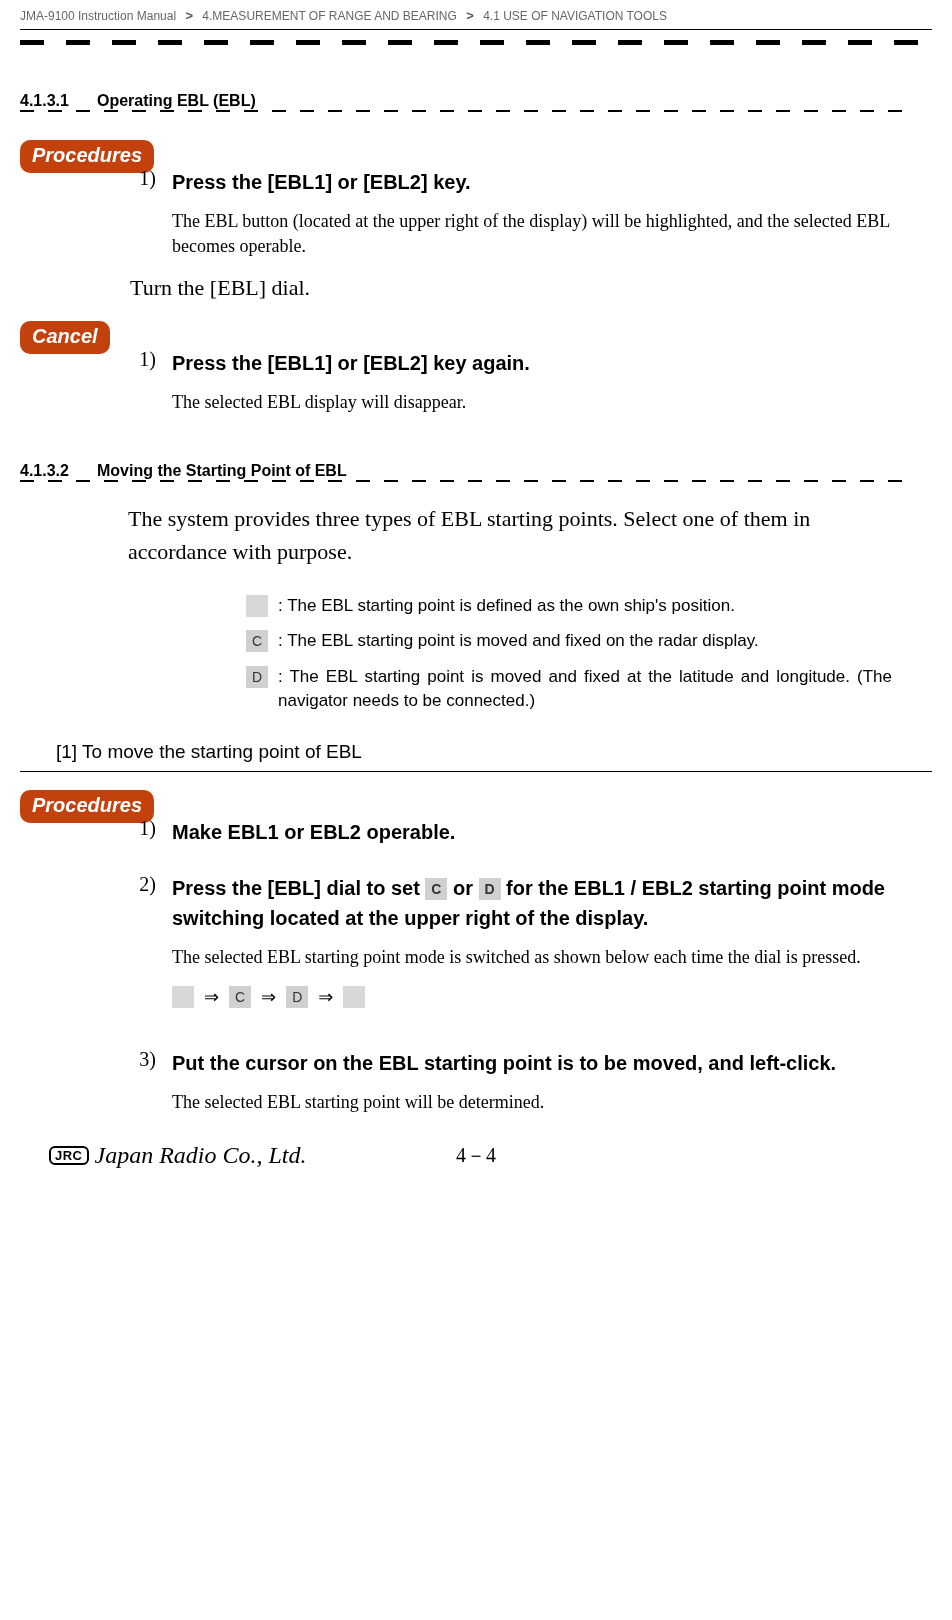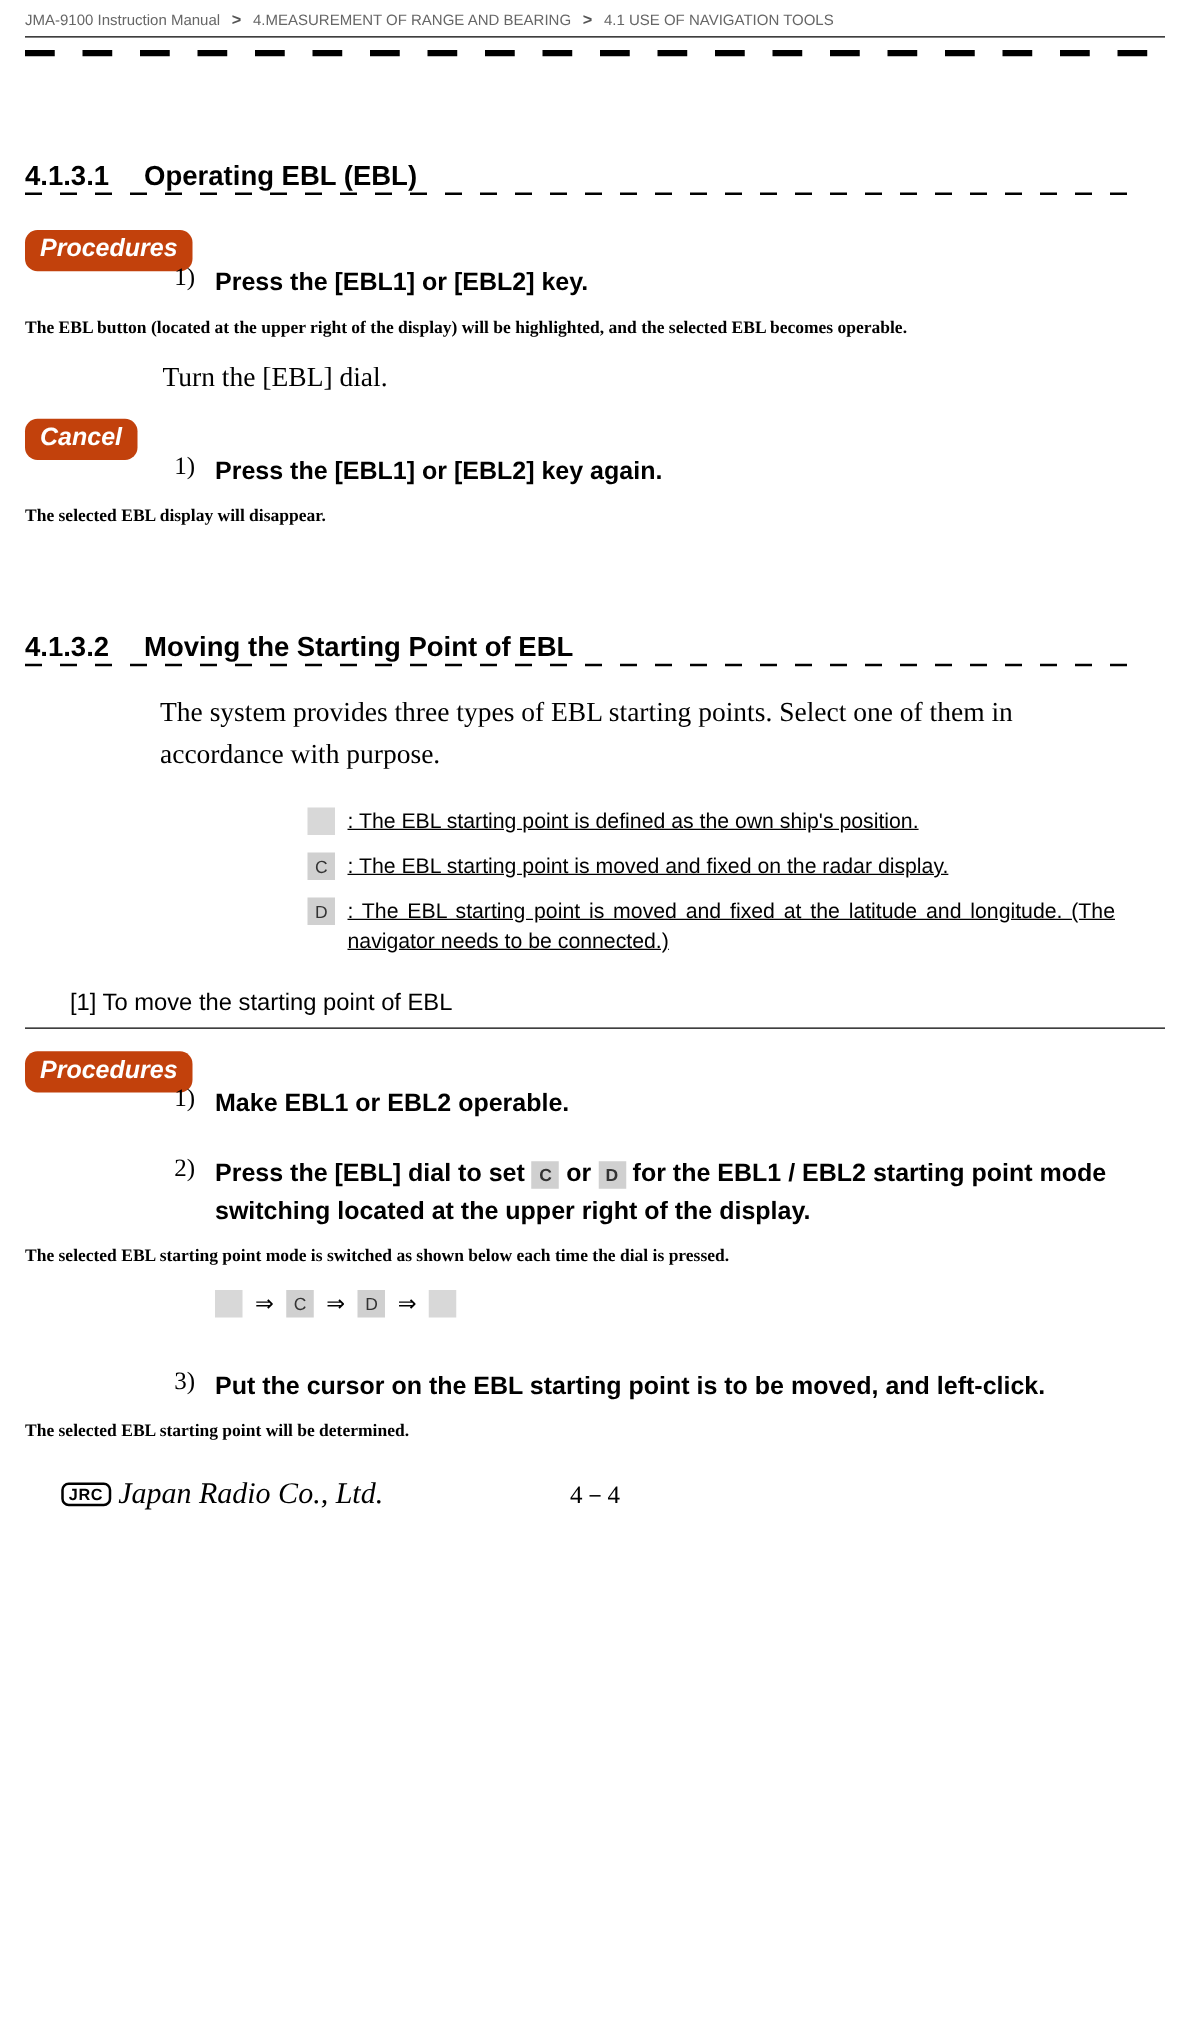--- a/index.html
+++ b/index.html
@@ -32,26 +32,25 @@
   }
   .dashed-line-thin {
     height: 2px;
     background-image: repeating-linear-gradient(to right, #000 0 14px, transparent 14px 28px);
     background-repeat: repeat-x;
   }
   .content { padding: 0 40px 0 20px; }
   .section-heading {
     font-family: Arial, Helvetica, sans-serif;
     font-weight: bold;
-    font-size: 22px;
+    font-size: 16px;
     display: flex;
     align-items: center;
     gap: 28px;
     margin-bottom: 8px;
-    margin-top: 36px;
   }
   .section-heading .num { margin-left: 0; }
   .heading-row { display: flex; align-items: flex-end; gap: 0; }
   .heading-row .section-heading { flex: 0 0 auto; margin-bottom: 0; }
 
   .label-pill {
     font-family: Arial, Helvetica, sans-serif;
     background: #c2410c;
     color: #fff;
     font-weight: bold;
@@ -79,25 +78,25 @@
   }
   .step-title {
     font-family: Arial, Helvetica, sans-serif;
     font-weight: bold;
     font-size: 20px;
     line-height: 1.5;
     flex: 1;
   }
   .step-body {
     font-family: "Times New Roman", serif;
-    font-size: 14px;
+    font-size: 18px;
+    margin-left: 152px;
     margin-right: 20px;
     line-height: 1.4;
     margin-bottom: 16px;
-    font-weight: bold;
   }
   .plain-line {
     font-family: "Times New Roman", serif;
     font-size: 22px;
     margin-left: 110px;
     margin-bottom: 16px;
   }
   .section-intro {
     font-family: "Times New Roman", serif;
     font-size: 22px;
@@ -111,21 +110,21 @@
     display: flex;
     gap: 10px;
     font-family: Arial, Helvetica, sans-serif;
     font-size: 17px;
     margin-left: 226px;
     margin-right: 20px;
     margin-bottom: 12px;
     line-height: 1.4;
   }
   .legend-row .tag { flex: 0 0 auto; margin-top: 1px; }
-  .legend-row .desc { flex: 1; text-align: justify; text-decoration: underline; }
+  .legend-row .desc { flex: 1; text-align: justify; }
   .mode-tag {
     display: inline-block;
     min-width: 22px;
     height: 22px;
     font-family: Arial, Helvetica, sans-serif;
     font-size: 14px;
     line-height: 22px;
     text-align: center;
     background: #d0d0d0;
     color: #333;

